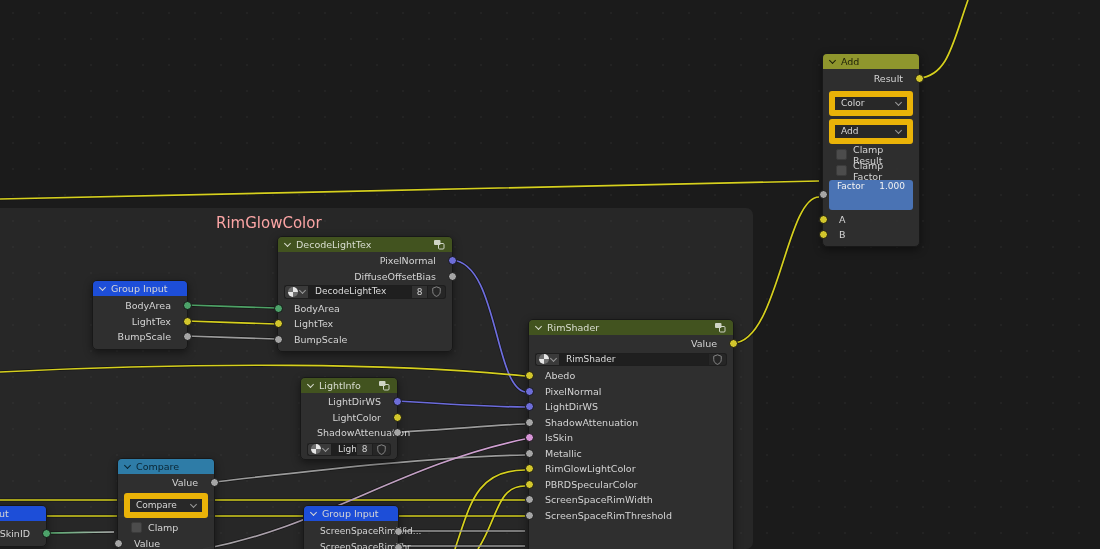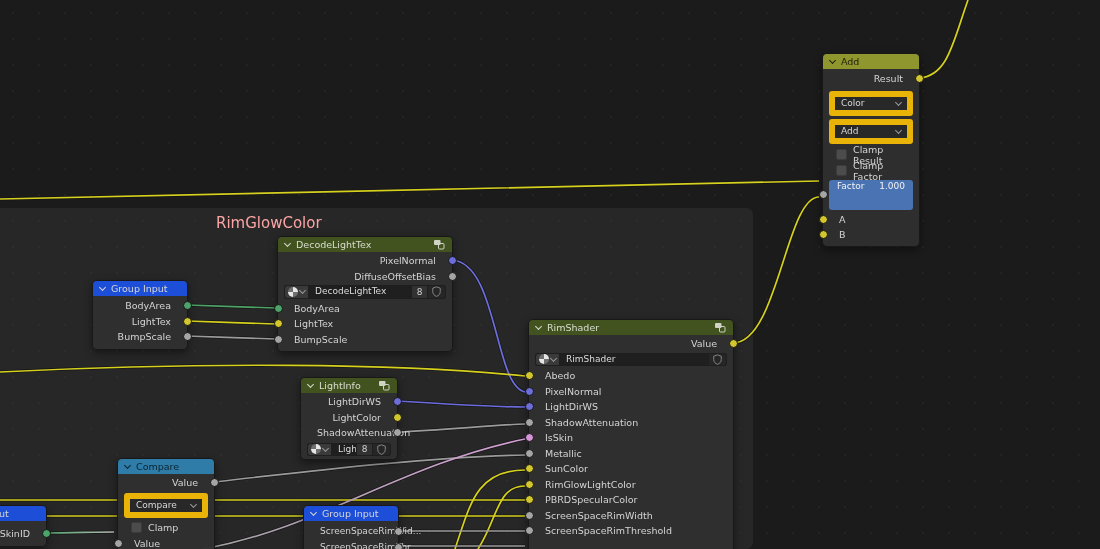--- a/index.html
+++ b/index.html
@@ -347,24 +347,20 @@
   <div class="row">
     <span class="sock si sk-pk"></span>
     <span>IsSkin</span>
   </div>
   <div class="row">
     <span class="sock si sk-n"></span>
     <span>Metallic</span>
   </div>
   <div class="row">
     <span class="sock si sk-y"></span>
-    <span>SunColor</span>
-  </div>
-  <div class="row">
-    <span class="sock si sk-y"></span>
     <span>RimGlowLightColor</span>
   </div>
   <div class="row">
     <span class="sock si sk-y"></span>
     <span>PBRDSpecularColor</span>
   </div>
   <div class="row">
     <span class="sock si sk-n"></span>
     <span>ScreenSpaceRimWidth</span>
   </div>

